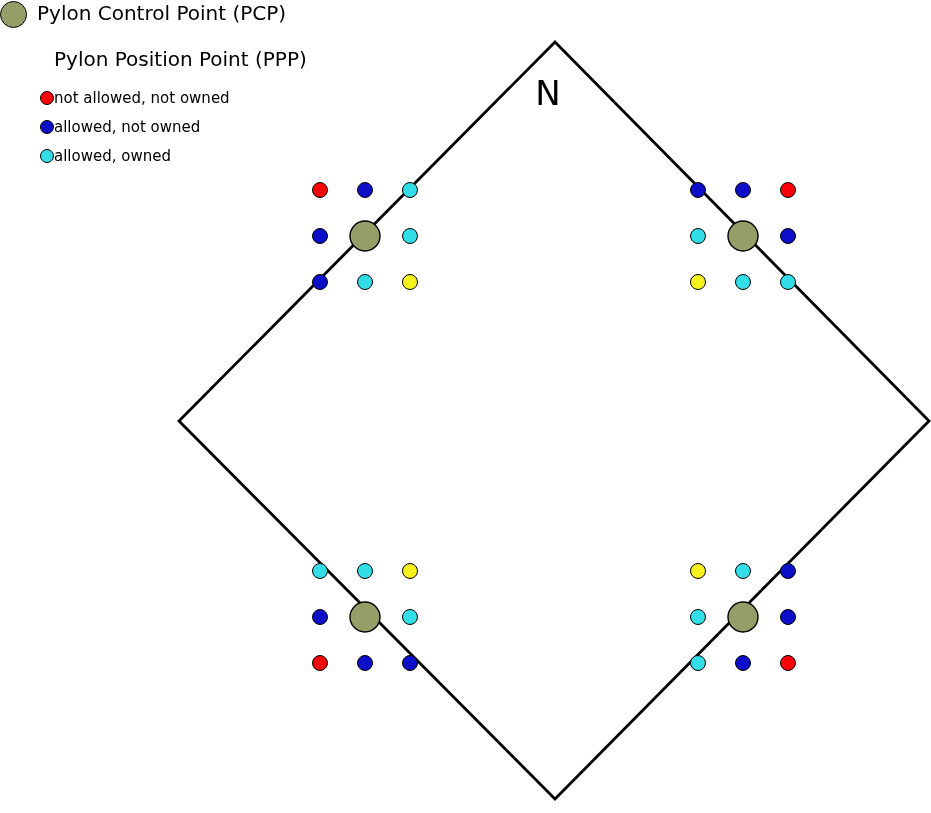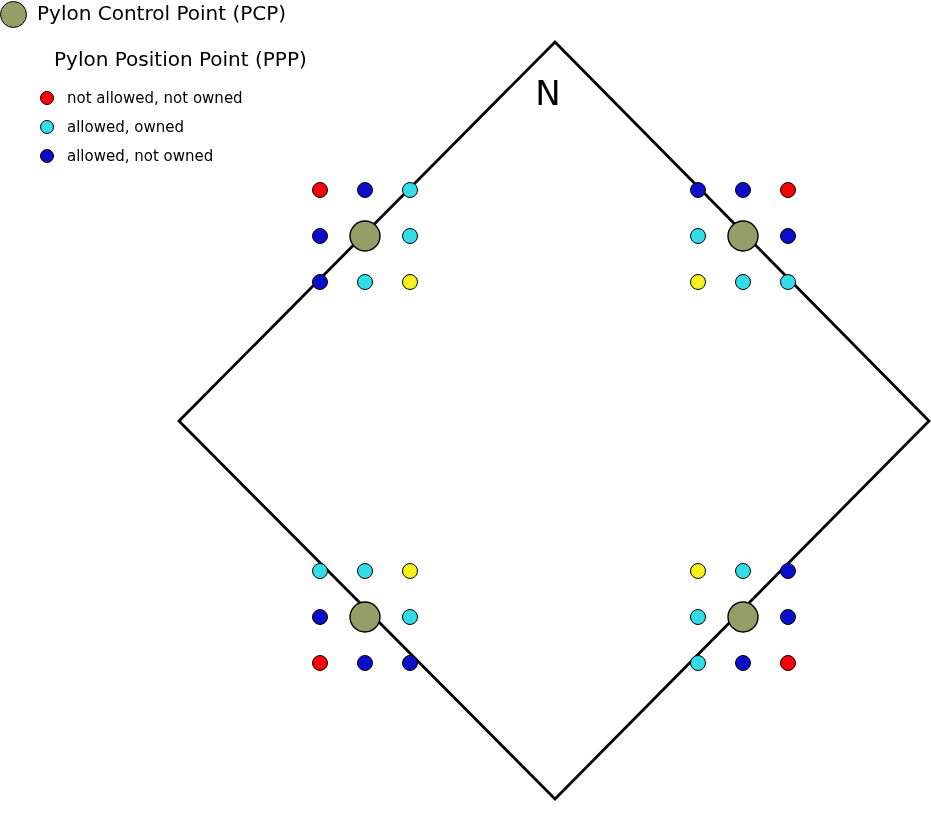--- a/index.html
+++ b/index.html
@@ -26,21 +26,21 @@
     flex: 0 0 auto;
   }
   .pcp-label { font-size: 20px; margin-left: 10px; white-space: nowrap; }
   .ppp-title { position: absolute; left: 54px; top: 47px; font-size: 20px; white-space: nowrap; text-align: right; }
   .legend-items { position: absolute; left: 40px; top: 83px; }
   .legend-item { display: flex; align-items: center; height: 29px; }
   .legend-dot {
     width: 14px; height: 14px; border-radius: 50%;
     border: 1px solid #000; box-sizing: border-box; flex: 0 0 auto;
   }
-  .legend-item-label { font-size: 15px; margin-left: 13px; white-space: nowrap; }
+  .legend-item-label { font-size: 15px; white-space: nowrap; }
 </style>
 </head>
 <body>
 
 <div class="stage">
 
   <svg class="course" width="931" height="813" viewBox="0 0 931 813">
     <polygon fill="none" stroke="#000000" points="555,42 929,421 555,799 179,421" stroke-width="2.8"></polygon>
     <text text-anchor="middle" fill="#000000" x="548" y="105" font-size="34">N</text>
     <g>
@@ -96,23 +96,23 @@
       <span class="pcp-swatch" style="background: rgb(148, 158, 102);"></span>
       <span class="pcp-label">Pylon Control Point (PCP)</span>
     </div>
     <div class="ppp-title">Pylon Position Point (PPP)</div>
     <div class="legend-items">
         <div class="legend-item">
           <span class="legend-dot" style="background: rgb(251, 0, 7);"></span>
           <span class="legend-item-label">not allowed, not owned</span>
         </div>
         <div class="legend-item">
+          <span class="legend-dot" style="background: rgb(13, 15, 200);"></span>
+          <span class="legend-item-label">allowed, not owned</span>
+        </div>
+        <div class="legend-item">
           <span class="legend-dot" style="background: rgb(51, 221, 232);"></span>
           <span class="legend-item-label">allowed, owned</span>
-        </div>
-        <div class="legend-item">
-          <span class="legend-dot" style="background: rgb(13, 15, 200);"></span>
-          <span class="legend-item-label">allowed, not owned</span>
         </div>
       </div>
   </div>
 
 </div>
 
 </body></html>

